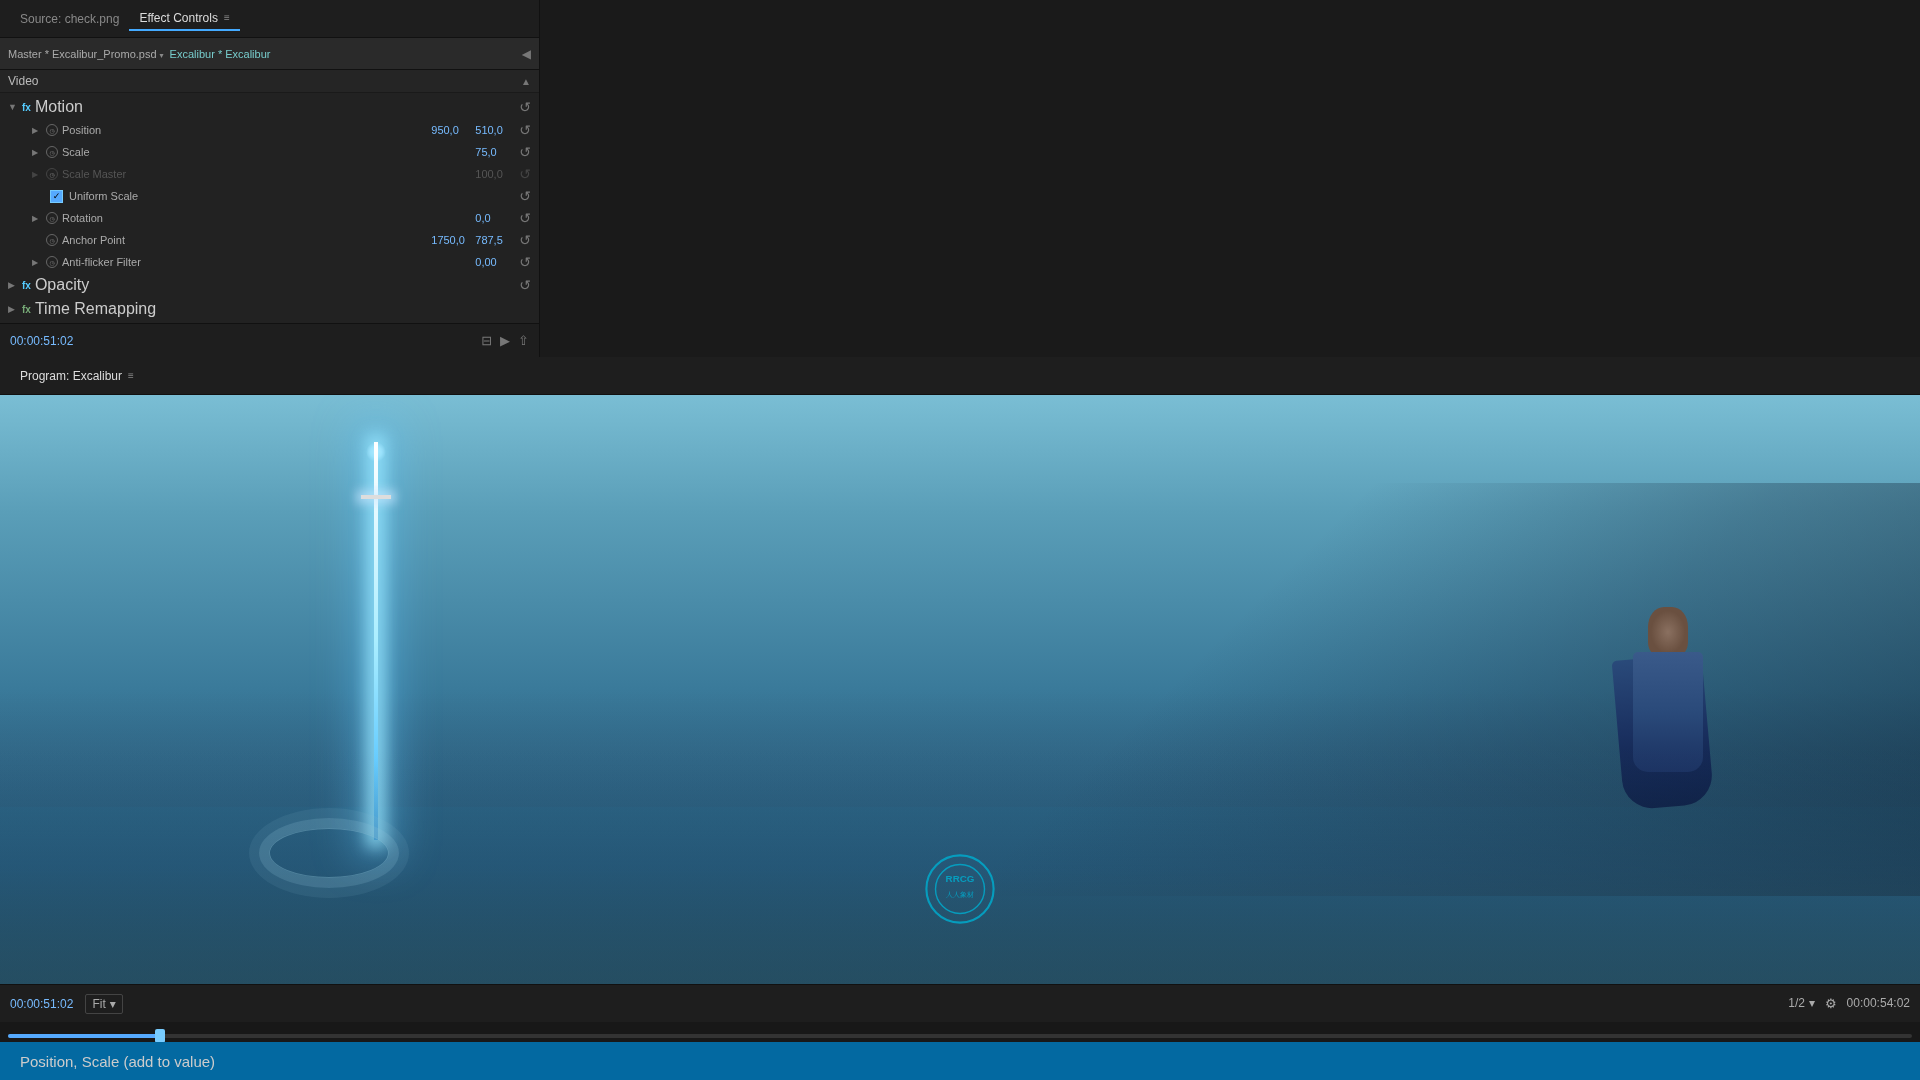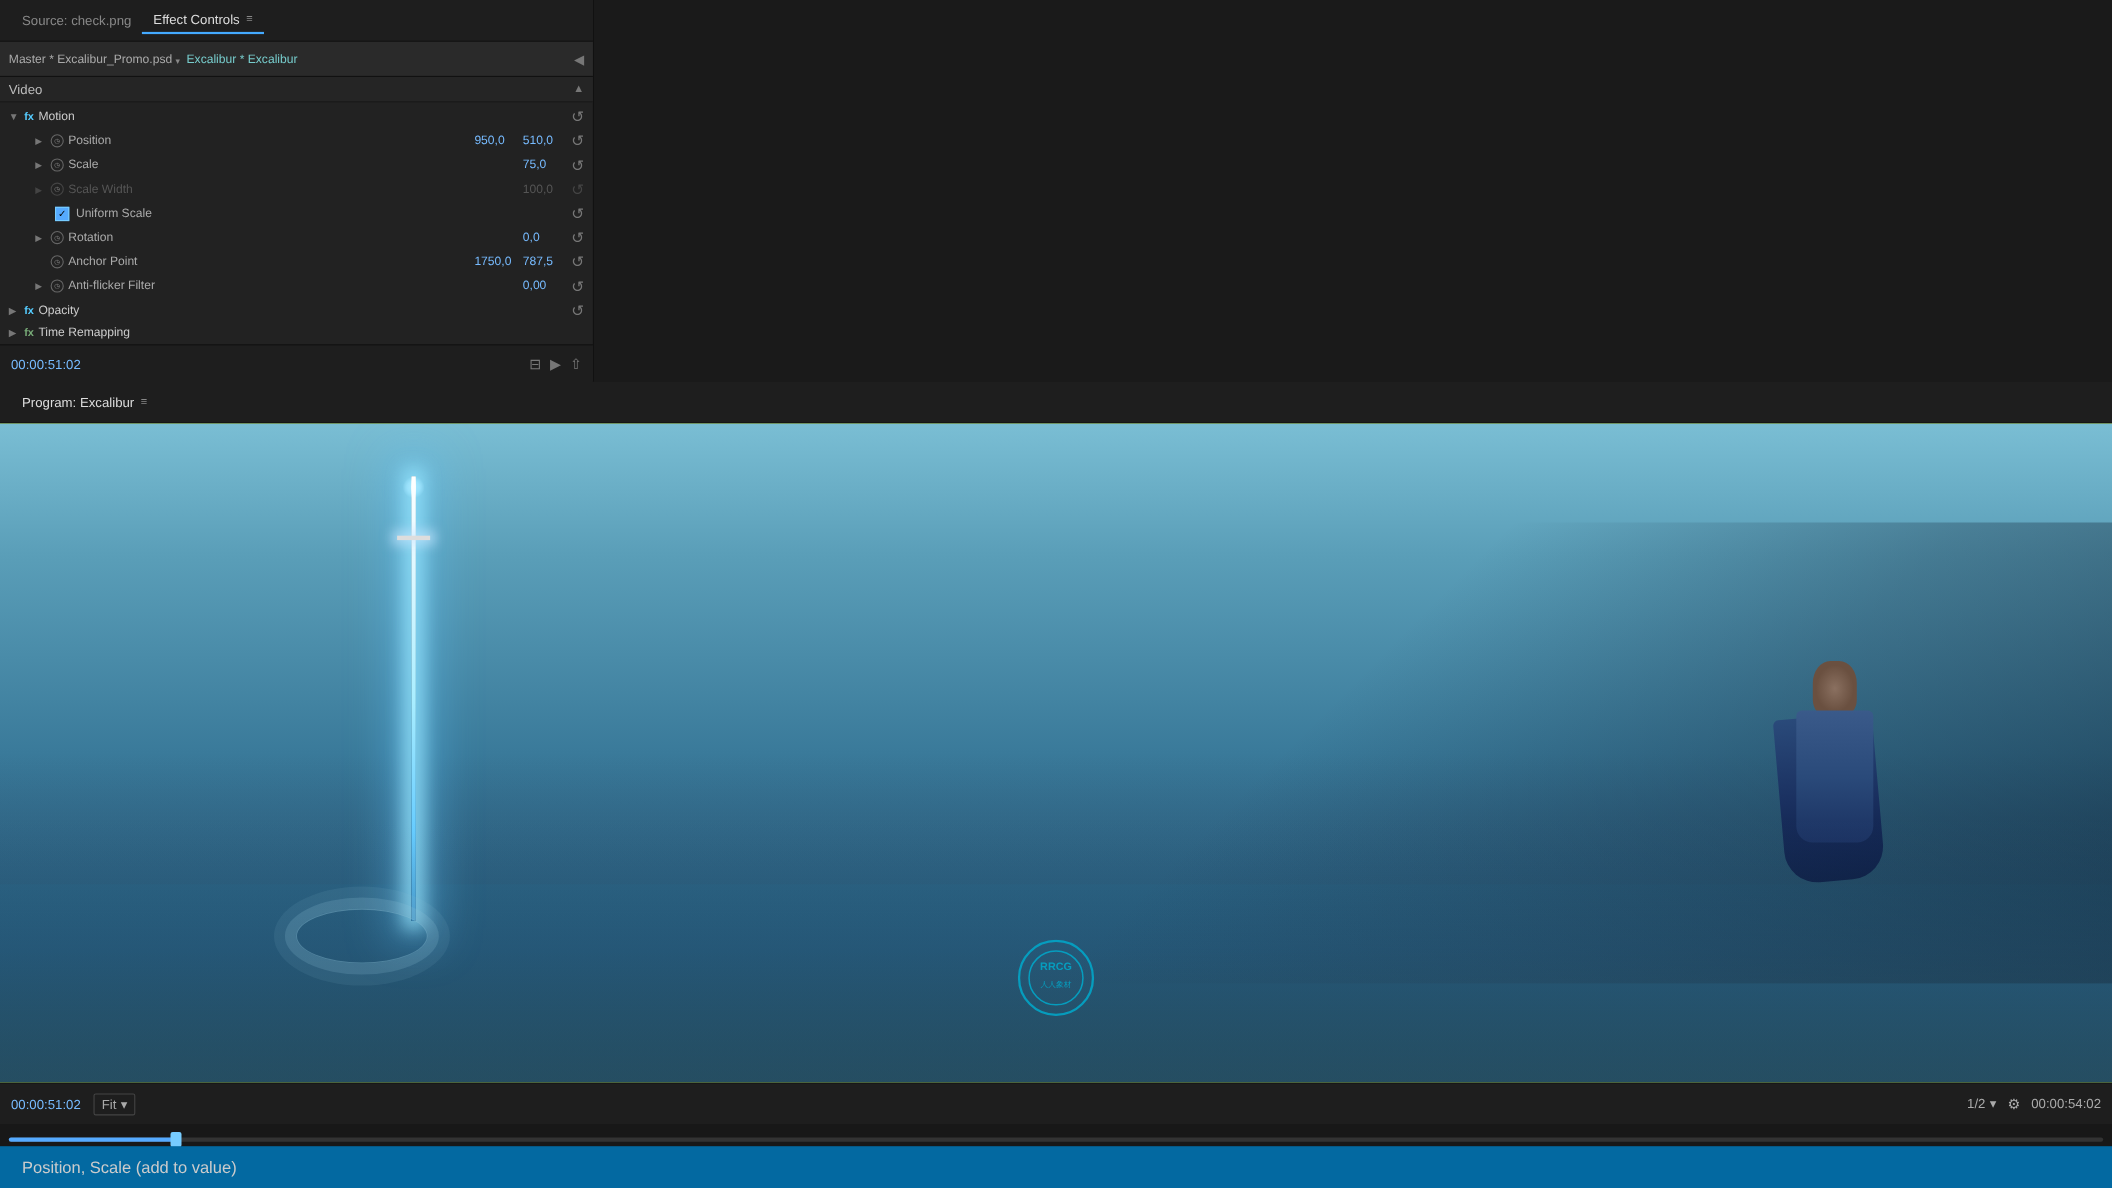--- a/index.html
+++ b/index.html
@@ -138,21 +138,21 @@
     }
 
     .fx-badge {
       color: #5cf;
       font-size: 10px;
       font-weight: bold;
     }
 
     .effect-name {
       color: #ccc;
-      font-size: 11px;
+      font-size: 16px;
       flex: 1;
     }
 
     .reset-icon {
       color: #777;
       font-size: 14px;
       cursor: pointer;
       margin-left: auto;
     }
 
@@ -284,21 +284,21 @@
       color: #ddd;
       font-size: 12px;
       padding: 4px 10px;
       display: flex;
       align-items: center;
       gap: 6px;
     }
 
     .preview-area {
       flex: 1;
-      background: #bef264;
+      background: #701a75;
       display: flex;
       justify-content: center;
       position: relative;
       overflow: hidden;
     }
 
     
     .video-frame {
       width: 100%;
       height: 100%;
@@ -638,21 +638,21 @@
         <span class="property-expand">▶</span>
         <span class="property-circle">◷</span>
         <span class="property-name">Scale</span>
         <span class="property-value">75,0</span>
         <span class="reset-icon">↺</span>
       </div>
 
       <div class="property-row">
         <span class="property-expand" style="color:#444;">▶</span>
         <span class="property-circle" style="border-color:#444;">◷</span>
-        <span class="property-name disabled">Scale Width</span>
+        <span class="property-name disabled">Scale Master</span>
         <span class="property-value disabled">100,0</span>
         <span class="reset-icon" style="color:#444;">↺</span>
       </div>
 
       <div class="checkbox-row">
         <div class="checkbox-icon">✓</div>
         <span class="uniform-label">Uniform Scale</span>
         <span class="reset-icon" style="margin-left:auto;">↺</span>
       </div>
 

